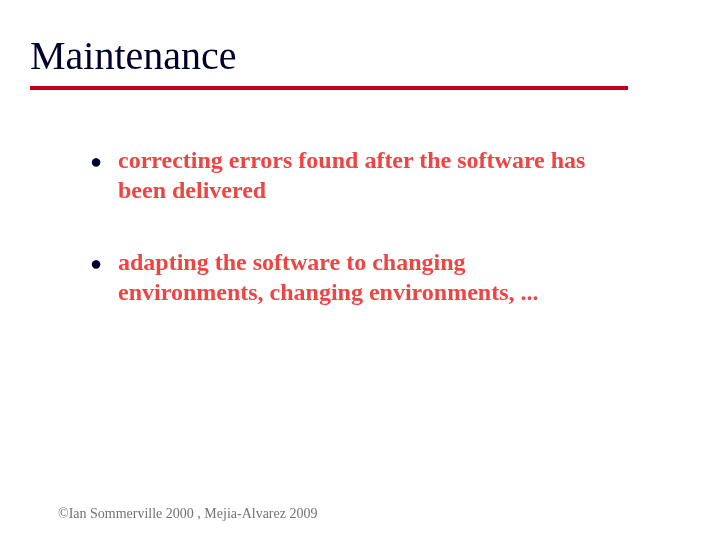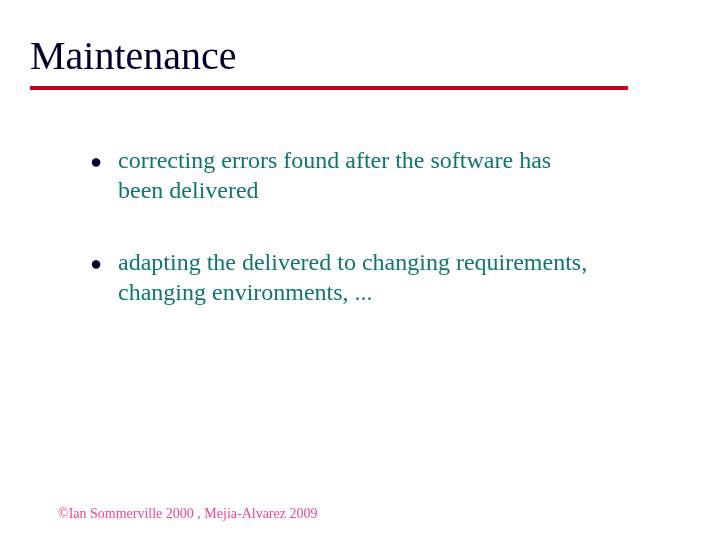--- a/index.html
+++ b/index.html
@@ -41,30 +41,31 @@
     font-size: 20px;
     line-height: 28px;
     color: #000030;
     text-align: left;
     padding-top: 2px;
   }
   .text {
     flex: 1 1 auto;
     font-size: 24px;
     line-height: 1.25;
-    color: #0f766e;
+    color: #ef4444;
+    font-weight: bold;
   }
   .footer {
     position: absolute;
     left: 0; right: 0; bottom: 16px;
     padding: 0 58px;
     display: flex;
     justify-content: space-between;
     font-size: 14px;
-    color: #ec4899;
+    color: #737373;
   }
   .slide-no { padding-right: 100px; }
 </style>
 </head>
 <body>
 
 <div class="slide">
 
   <div class="title">Maintenance</div>
 
@@ -72,21 +73,21 @@
 
   <div class="body">
 
     <div class="item">
       <div class="bullet">●</div>
       <div class="text">correcting errors found after the software has been delivered</div>
     </div>
 
     <div class="item">
       <div class="bullet">●</div>
-      <div class="text">adapting the delivered to changing requirements, changing environments, ...</div>
+      <div class="text">adapting the software to changing environments, changing environments, ...</div>
     </div>
 
   </div>
 
   <div class="footer">
     <span>©Ian Sommerville 2000 , Mejia-Alvarez 2009</span>
   </div>
 
 </div>
 

